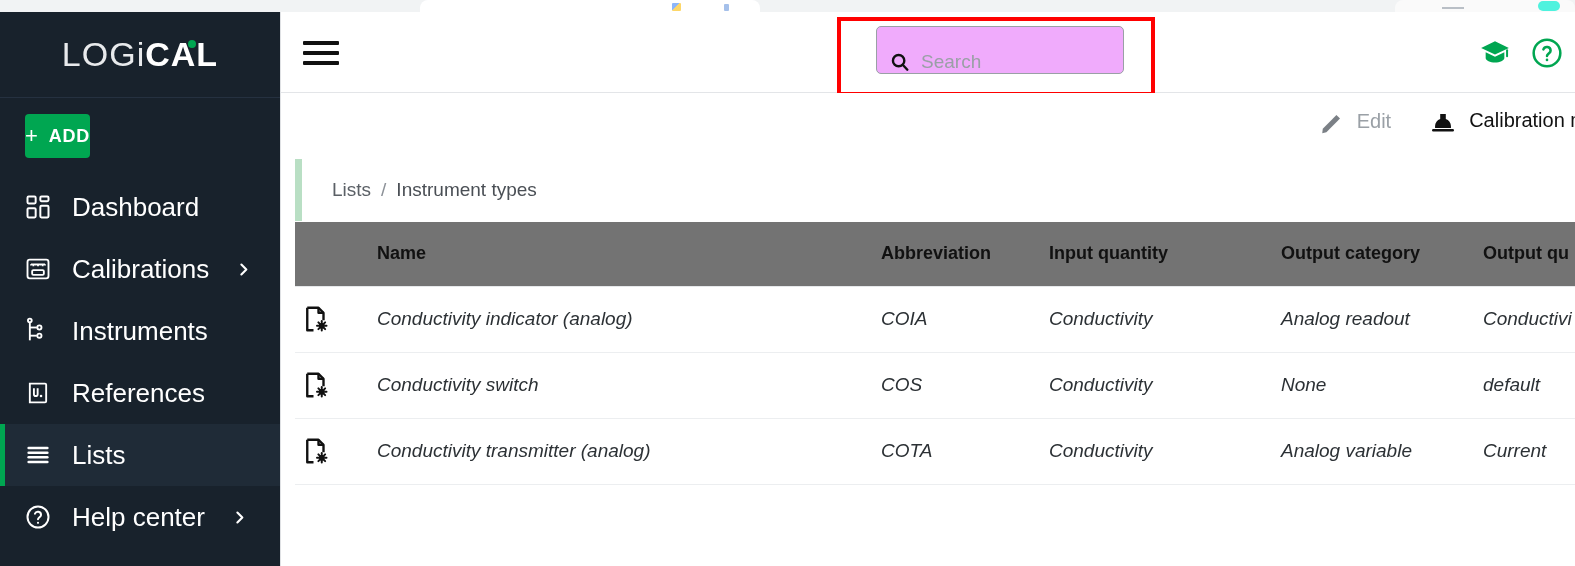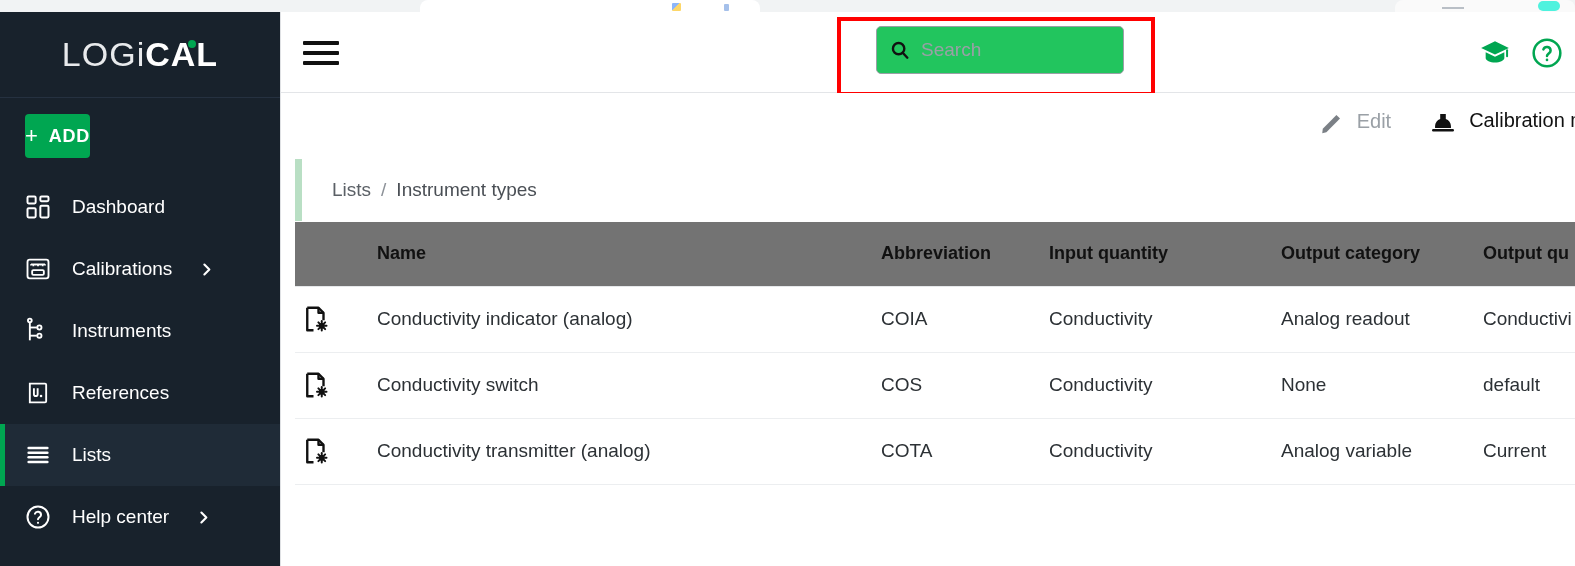--- a/index.html
+++ b/index.html
@@ -73,43 +73,43 @@
   .nav-item {
     position: relative; height: 62px; display: flex; align-items: center;
     padding-left: 24px; gap: 20px; cursor: pointer; color: #ffffff;
   }
   .nav-item.active { background: #1f2b37; }
   .nav-item.active::before {
     content: ""; position: absolute; left: 0; top: 0; bottom: 0;
     width: 5px; background: #00a651;
   }
   .nav-icon { width: 28px; height: 28px; display: block; flex: 0 0 28px; }
-  .nav-label { font-size: 19px; color: #ffffff; font-weight: 400; }
+  .nav-label { font-size: 26px; color: #ffffff; font-weight: 400; }
   .nav-chevron { margin-left: 6px; display: flex; align-items: center; }
 
   
   #topbar {
     position: absolute; left: 280px; top: 12px; width: 1295px; height: 81px;
     background: #ffffff; border-bottom: 1px solid #e3e5e8;
     border-left: 1px solid #dfe1e4;
   }
   #hamburger-button {
     position: absolute; left: 22px; top: 26px; width: 36px; height: 30px;
     display: flex; flex-direction: column; justify-content: space-between;
     padding: 3px 0; cursor: pointer; background: none; border: none;
   }
   #hamburger-button span { display: block; height: 4px; background: #111; border-radius: 1px; }
   #search-highlight {
     position: absolute; left: 556px; top: 5px; width: 318px; height: 79px;
     border: 4px solid #ff0000; background: transparent; pointer-events: none;
   }
   #search-box {
     position: absolute; left: 595px; top: 14px; width: 248px; height: 48px;
-    border: 1px solid #9aa0a6; border-radius: 5px; background: #22c55e;
-    display: flex; align-items: center; padding: 0 12px; gap: 10px;
+    border: 1px solid #9aa0a6; border-radius: 5px; background: #f0abfc;
+    display: flex; align-items: flex-end; padding: 0 12px; gap: 10px;
   }
   #search-box .mag { flex: 0 0 22px; display: flex; align-items: center; }
   #search-input {
     border: none; outline: none; flex: 1; font-size: 19px; color: #202124;
     background: transparent; font-family: "Liberation Sans", sans-serif;
   }
   #search-input::placeholder { color: #9aa0a6; }
   .topbar-icon {
     position: absolute; top: 24px; width: 34px; height: 34px; cursor: pointer;
     display: flex; align-items: center; justify-content: center;
@@ -155,20 +155,21 @@
   #types-table thead th {
     background: #737373; height: 64px; text-align: left;
     font-size: 18px; font-weight: 700; color: #111;
     border-bottom: 1px solid #e6e8ea; padding: 0;
     font-family: "Liberation Sans", sans-serif;
   }
   #types-table tbody td {
     height: 66px; font-size: 19px; color: #2c3135;
     border-bottom: 1px solid #eceef0; padding: 0;
     font-family: "Liberation Sans", sans-serif;
+    font-style: italic;
   }
   #types-table tbody tr.selected td { background: #bedcbe; border-bottom-color: #bedcbe; }
   .col-icon  { width: 82px;  padding-left: 18px !important; }
   .col-name  { width: 504px; }
   .col-abbr  { width: 168px; }
   .col-inq   { width: 232px; }
   .col-outc  { width: 202px; }
   .col-outq  { width: 93px;  }
   .cell-icon { display: flex; align-items: center; padding-left: 6px; }
 </style>

